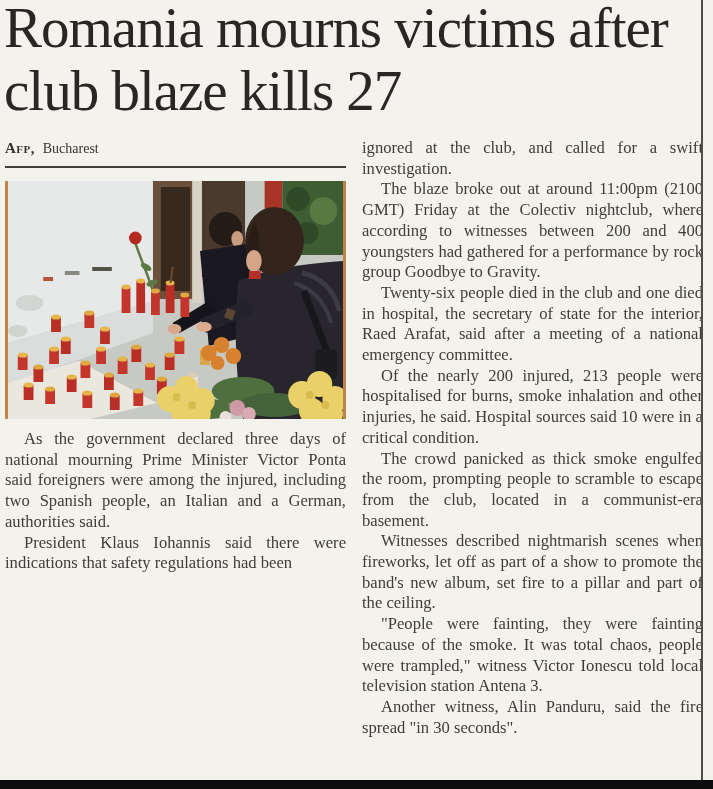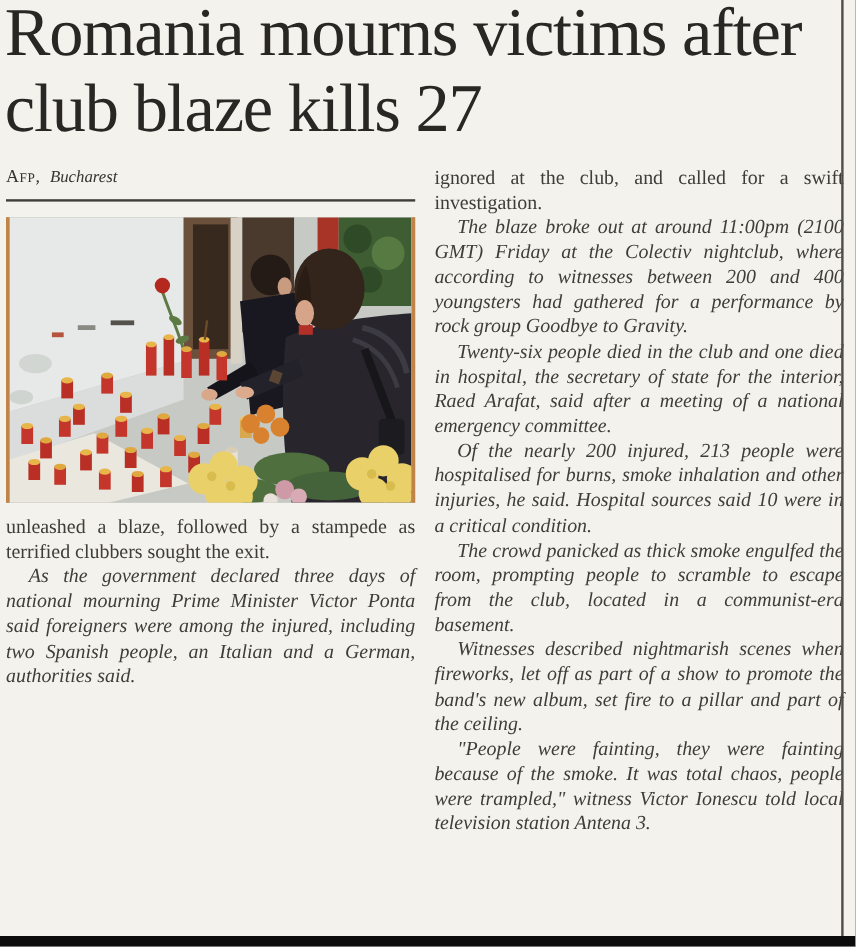--- a/index.html
+++ b/index.html
@@ -10,28 +10,28 @@
   }
   .headline{
     position:absolute;top:-4px;left:4px;width:696px;margin:0;
     font-family:"Liberation Serif", serif;font-weight:normal;
     font-size:57px;line-height:1.11;letter-spacing:-1px;color:#282724;
   }
   .col{position:absolute;top:138px;}
   .col-left{left:5px;width:341px;}
   .col-right{left:362px;width:341px;}
   .byline{font-size:15px;margin:2px 0 0 0;color:#35342f;}
-  .byline .agency{font-variant:small-caps;font-weight:normal;letter-spacing:.5px;}
-  .byline .location{font-style:italic;font-size:14px;margin-left:4px;}
+  .byline .agency{font-variant:small-caps;font-weight:bold;letter-spacing:.5px;}
+  .byline .location{font-size:14px;margin-left:4px;}
   .byline-rule{border:none;height:2px;background:#3f3e3a;margin:9px 0 10px 0;}
   .body-para{
     margin:0;font-size:16.6px;line-height:20.7px;text-align:justify;
     color:#3e3d39;
   }
-  .indent{text-indent:19px;font-style:italic;}
+  .indent{text-indent:19px;}
   .photo{
     margin:13px 0 10px 0;padding:0;height:238px;
     border-left:3px solid #c08448;border-right:3px solid #c08448;
     box-sizing:border-box;overflow:hidden;background:#c7c9c4;
   }
   .photo svg{display:block;width:100%;height:100%;}
   .column-rule{position:absolute;left:701px;top:0;width:2px;height:780px;background:#504d49;}
   .bottom-bar{position:absolute;left:0;top:780px;width:713px;height:9px;background:#0c0c0c;}
 </style>
 </head>
@@ -195,29 +195,30 @@
           <circle cx="308" cy="214" r="4"></circle>
             <circle cx="324" cy="224" r="4"></circle>
         </g>
 
         <circle cx="234" cy="227" r="8" fill="#cf9aa8"></circle>
         <circle cx="246" cy="233" r="7" fill="#d8aab4"></circle>
         <circle cx="222" cy="236" r="6" fill="#e8e0da"></circle>
       </svg>
     </figure>
 
-    <p class="body-para">unleashed a blaze, followed by a stampede as terrified clubbers sought the exit.</p>
     <p class="body-para indent">As the government declared three days of national mourning Prime Minister Victor Ponta said foreigners were among the injured, including two Spanish people, an Italian and a German, authorities said.</p>
+    <p class="body-para indent">President Klaus Iohannis said there were indications that safety regulations had been</p>
   </div>
 
   <div class="col col-right">
     <p class="body-para">ignored at the club, and called for a swift investigation.</p>
     <p class="body-para indent">The blaze broke out at around 11:00pm (2100 GMT) Friday at the Colectiv nightclub, where according to witnesses between 200 and 400 youngsters had gathered for a performance by rock group Goodbye to Gravity.</p>
     <p class="body-para indent">Twenty-six people died in the club and one died in hospital, the secretary of state for the interior, Raed Arafat, said after a meeting of a national emergency committee.</p>
     <p class="body-para indent">Of the nearly 200 injured, 213 people were hospitalised for burns, smoke inhalation and other injuries, he said. Hospital sources said 10 were in a critical condition.</p>
     <p class="body-para indent">The crowd panicked as thick smoke engulfed the room, prompting people to scramble to escape from the club, located in a communist-era basement.</p>
     <p class="body-para indent">Witnesses described nightmarish scenes when fireworks, let off as part of a show to promote the band's new album, set fire to a pillar and part of the ceiling.</p>
     <p class="body-para indent">"People were fainting, they were fainting because of the smoke. It was total chaos, people were trampled," witness Victor Ionescu told local television station Antena 3.</p>
+    <p class="body-para indent">Another witness, Alin Panduru, said the fire spread "in 30 seconds".</p>
   </div>
 
   <div class="column-rule"></div>
   <div class="bottom-bar"></div>
 </div>
 
 </body></html>

